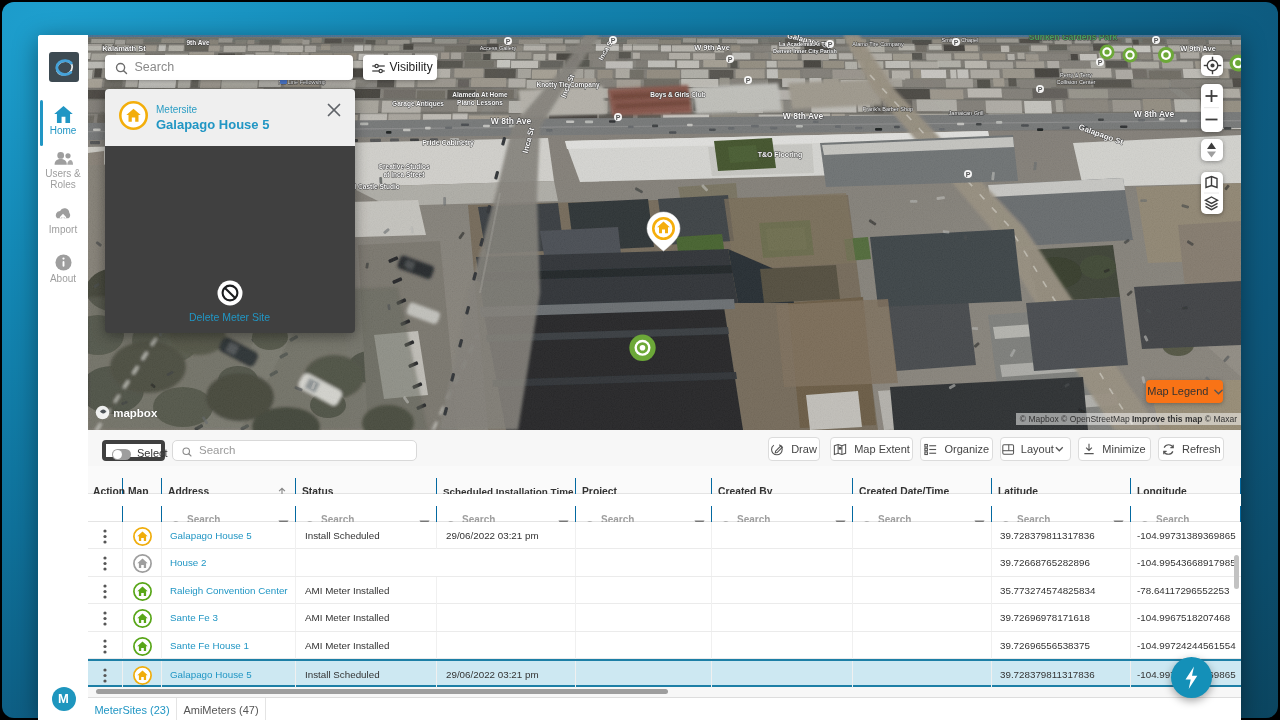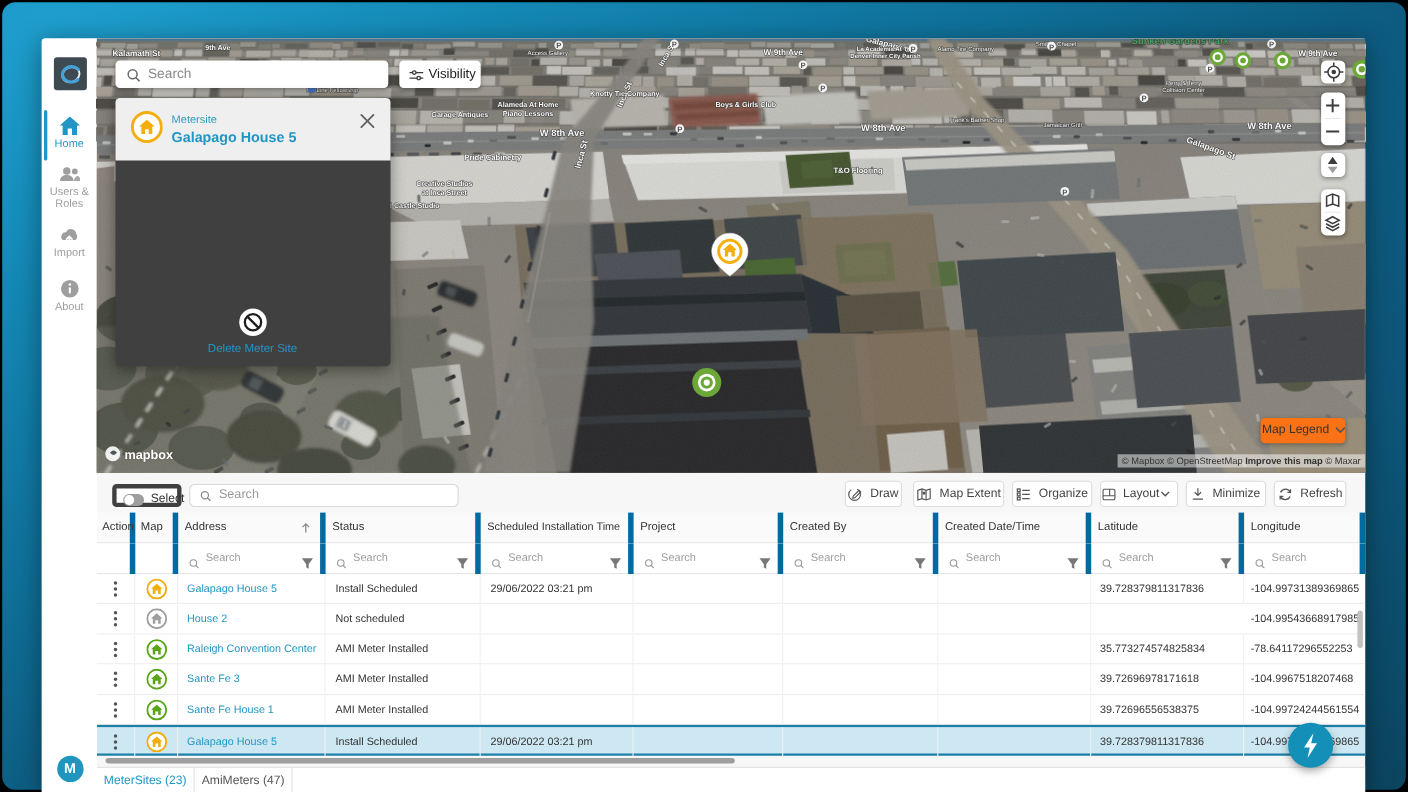--- a/index.html
+++ b/index.html
@@ -34,21 +34,21 @@
 .tbar{position:absolute;left:0;top:0;width:1153px;height:36px;background:#f7f7f7;}
 .selbox{position:absolute;left:14px;top:9.5px;width:63px;height:21px;border:4px solid #404040;background:#fff;
   border-radius:4px;font-size:11px;color:#333;line-height:19px;}
 .tsearch{position:absolute;left:84px;top:9.5px;width:245px;height:21px;border:1px solid #d9d9d9;background:#fff;
   border-radius:5px;font-size:11.5px;color:#9a9a9a;line-height:19px;}
 .tbtn{position:absolute;top:7px;height:24px;border:1px solid #dcdcdc;background:#fff;border-radius:4px;
   font-size:11px;color:#444;display:flex;align-items:center;justify-content:center;white-space:nowrap;}
 .tbtn svg{margin-right:6px;}
 .thead{position:absolute;left:0;top:36px;width:1153px;height:28px;background:#fafafa;border-bottom:1px solid #e4e4e4;font-size:10.3px;color:#333;}
 .tfilt{position:absolute;left:0;top:64px;width:1153px;height:28px;background:#fff;border-bottom:1px solid #e4e4e4;font-size:10px;color:#9e9e9e;}
-.hc{position:absolute;top:0;height:28px;line-height:28px;border-right:5px solid #0369a1;}
+.hc{position:absolute;top:12px;height:28px;line-height:28px;border-right:1px solid #0369a1;font-weight:bold;}
 .row{position:absolute;left:0;width:1153px;height:27.4px;background:#fff;border-bottom:1px solid #ebebeb;font-size:9.8px;color:#333;}
 .rc{position:absolute;top:0;height:27px;line-height:27px;border-right:1px solid #f0f0f0;overflow:hidden;}
 .addr{color:#2196c4;}
 .hscroll{position:absolute;left:8px;top:259px;width:572px;height:5px;background:#9e9e9e;border-radius:3px;}
 .tabs{position:absolute;left:0;top:267px;width:1153px;height:23px;background:#fff;border-top:1px solid #ddd;font-size:11.5px;}
 .tab{position:absolute;top:0;height:23px;line-height:24px;text-align:center;border-right:1px solid #e4e4e4;font-size:11px;}
 .fab{position:absolute;left:1133px;top:622px;width:41px;height:41px;border-radius:50%;background:#1490b8;
   box-shadow:0 3px 8px rgba(0,0,0,.35);}
 </style></head>
 <body>
@@ -1149,25 +1149,25 @@
         <div class="rc" style="left:0;width:35px;text-align:center"><svg width="4" height="15" viewBox="0 0 4 15" style="vertical-align:middle">
             <circle cx="2" cy="2" r="1.6" fill="#555"></circle>
             <circle cx="2" cy="7.5" r="1.6" fill="#555"></circle>
             <circle cx="2" cy="13" r="1.6" fill="#555"></circle>
           </svg></div>
         <div class="rc" style="left:35px;width:39px;text-align:center"><svg width="19" height="19" viewBox="0 0 19 19" style="vertical-align:middle">
             <circle cx="9.5" cy="9.5" r="8.6" fill="#fff" stroke="#9e9e9e" stroke-width="1.7"></circle>
             <path d="M9.5,4.6 l5.2,4.6 h-1.6 v4.9 h-2.3 v-3.2 h-2.6 v3.2 h-2.3 v-4.9 h-1.6 Z" fill="#9e9e9e"></path>
           </svg></div>
         <div class="rc addr" style="left:74px;width:134px"><span style="margin-left:8px">House 2</span></div>
-        <div class="rc" style="left:208px;width:141px"><span style="margin-left:9px">Not scheduled</span></div>
         <div class="rc" style="left:349px;width:139px"><span style="margin-left:9px"></span></div>
         <div class="rc" style="left:488px;width:136px"></div>
         <div class="rc" style="left:624px;width:141px"></div>
         <div class="rc" style="left:765px;width:139px"></div>
+        <div class="rc" style="left:904px;width:139px;font-size:9.8px"><span style="margin-left:8px">39.72668765282896</span></div>
         <div class="rc" style="left:1043px;width:110px;border-right:none;font-size:9.8px"><span style="margin-left:6px">-104.99543668917985</span></div>
       </div>
       <div class="row" style="top:146.8px">
         <div class="rc" style="left:0;width:35px;text-align:center"><svg width="4" height="15" viewBox="0 0 4 15" style="vertical-align:middle">
             <circle cx="2" cy="2" r="1.6" fill="#555"></circle>
             <circle cx="2" cy="7.5" r="1.6" fill="#555"></circle>
             <circle cx="2" cy="13" r="1.6" fill="#555"></circle>
           </svg></div>
         <div class="rc" style="left:35px;width:39px;text-align:center"><svg width="19" height="19" viewBox="0 0 19 19" style="vertical-align:middle">
             <circle cx="9.5" cy="9.5" r="8.6" fill="#fff" stroke="#58a618" stroke-width="1.7"></circle>

